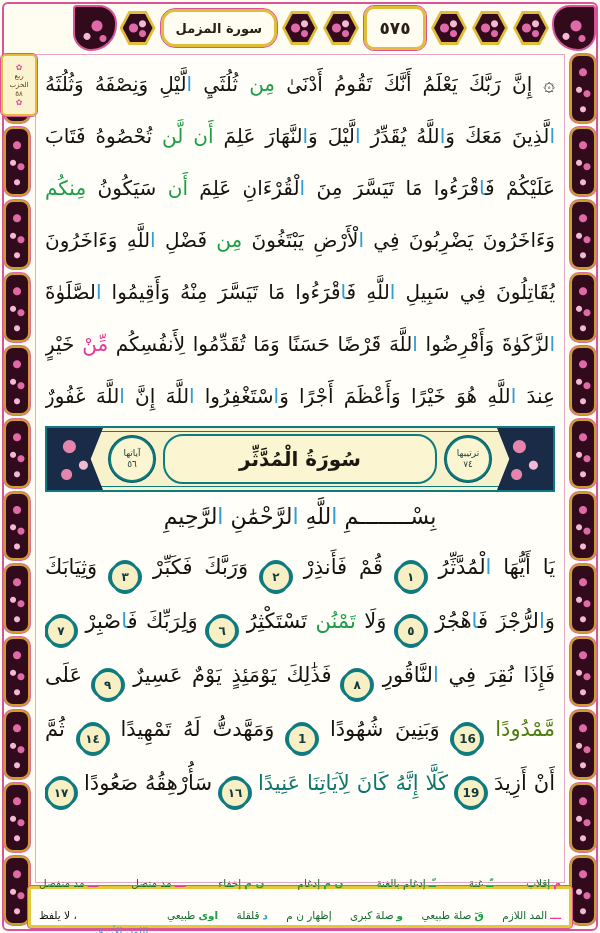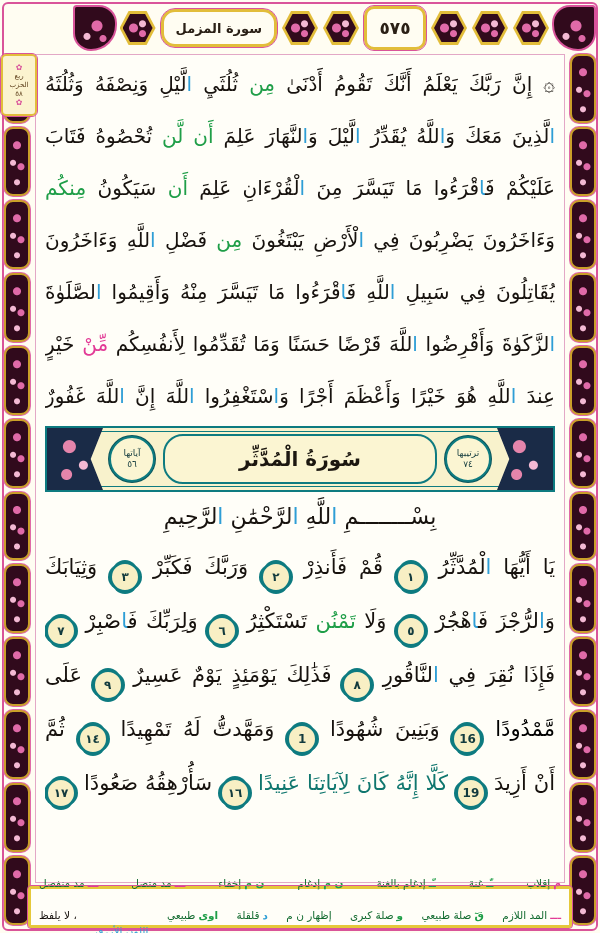--- a/index.html
+++ b/index.html
@@ -211,21 +211,21 @@
       </div>
       <div class="bn-end r"></div>
     </div>
 
     <div id="basmala" class="line basmala"><span style="color: rgb(23, 18, 14);">بِسْــــــــمِ </span><span style="color: rgb(46, 158, 214);">ا</span><span style="color: rgb(23, 18, 14);">للَّهِ </span><span style="color: rgb(46, 158, 214);">ا</span><span style="color: rgb(23, 18, 14);">لرَّحْمَٰنِ </span><span style="color: rgb(46, 158, 214);">ا</span><span style="color: rgb(23, 18, 14);">لرَّحِيمِ</span></div>
 
     <div id="mud-block">
         <div class="line line2"><span style="color: rgb(23, 18, 14);">يَا أَيُّهَا </span><span style="color: rgb(46, 158, 214);">ا</span><span style="color: rgb(23, 18, 14);">لْمُدَّثِّرُ </span><span class="marker">١</span><span style="color: rgb(23, 18, 14);"> قُمْ فَأَنذِرْ </span><span class="marker">٢</span><span style="color: rgb(23, 18, 14);"> وَرَبَّكَ فَكَبِّرْ </span><span class="marker">٣</span><span style="color: rgb(23, 18, 14);"> وَثِيَابَكَ فَطَهِّرْ </span></div>
         <div class="line line2"><span style="color: rgb(23, 18, 14);">وَ</span><span style="color: rgb(46, 158, 214);">ا</span><span style="color: rgb(23, 18, 14);">لرُّجْزَ فَ‍</span><span style="color: rgb(46, 158, 214);">‍ا</span><span style="color: rgb(23, 18, 14);">هْجُرْ </span><span class="marker">٥</span><span style="color: rgb(23, 18, 14);"> وَلَا </span><span style="color: rgb(31, 158, 72);">تَمْنُن</span><span style="color: rgb(23, 18, 14);"> تَسْتَكْثِرُ </span><span class="marker">٦</span><span style="color: rgb(23, 18, 14);"> وَلِرَبِّكَ فَ‍</span><span style="color: rgb(46, 158, 214);">‍ا</span><span style="color: rgb(23, 18, 14);">صْبِرْ </span><span class="marker">٧</span></div>
         <div class="line line2"><span style="color: rgb(23, 18, 14);">فَإِذَا نُقِرَ فِي </span><span style="color: rgb(46, 158, 214);">ا</span><span style="color: rgb(23, 18, 14);">لنَّاقُورِ </span><span class="marker">٨</span><span style="color: rgb(23, 18, 14);"> فَذَٰلِكَ يَوْمَئِذٍ يَوْمٌ عَسِيرٌ </span><span class="marker">٩</span><span style="color: rgb(23, 18, 14);"> عَلَى </span></div>
-        <div class="line line2"><span style="color: #000000;">مَّمْدُودًا </span><span class="marker">16</span><span style="color: rgb(23, 18, 14);"> وَبَنِينَ شُهُودًا </span><span class="marker">1</span><span style="color: rgb(23, 18, 14);"> وَمَهَّدتُّ لَهُ تَمْهِيدًا </span><span class="marker">١٤</span><span style="color: rgb(23, 18, 14);"> ثُمَّ يَطْمَعُ</span></div>
+        <div class="line line2"><span style="color: #4d7c0f;">مَّمْدُودًا </span><span class="marker">16</span><span style="color: rgb(23, 18, 14);"> وَبَنِينَ شُهُودًا </span><span class="marker">1</span><span style="color: rgb(23, 18, 14);"> وَمَهَّدتُّ لَهُ تَمْهِيدًا </span><span class="marker">١٤</span><span style="color: rgb(23, 18, 14);"> ثُمَّ يَطْمَعُ</span></div>
         <div class="line line2"><span style="color: rgb(23, 18, 14);">أَنْ أَزِيدَ </span><span class="marker">19</span><span style="color: #0f766e;"> كَلَّا إِنَّهُ كَانَ لِآيَاتِنَا عَنِيدًا </span><span class="marker">١٦</span><span style="color: rgb(23, 18, 14);"> سَأُرْهِقُهُ صَعُودًا </span><span class="marker">١٧</span></div>
       </div>
   </div>
 
   <div class="legend">
     <div class="legend-row" id="legend-row1">
         <span class="legend-item">
           <span class="l-sym" style="color: rgb(226, 58, 150);">م</span>
           <span>إقلاب</span>
         </span>

